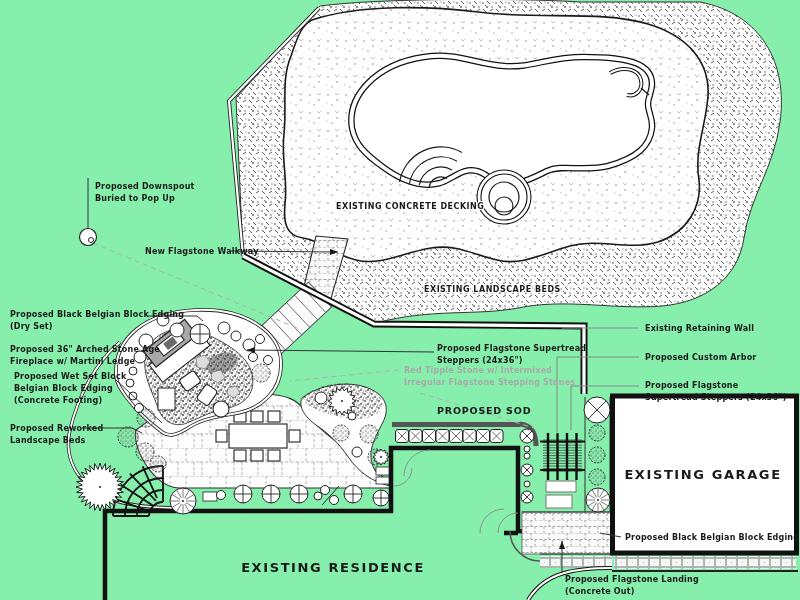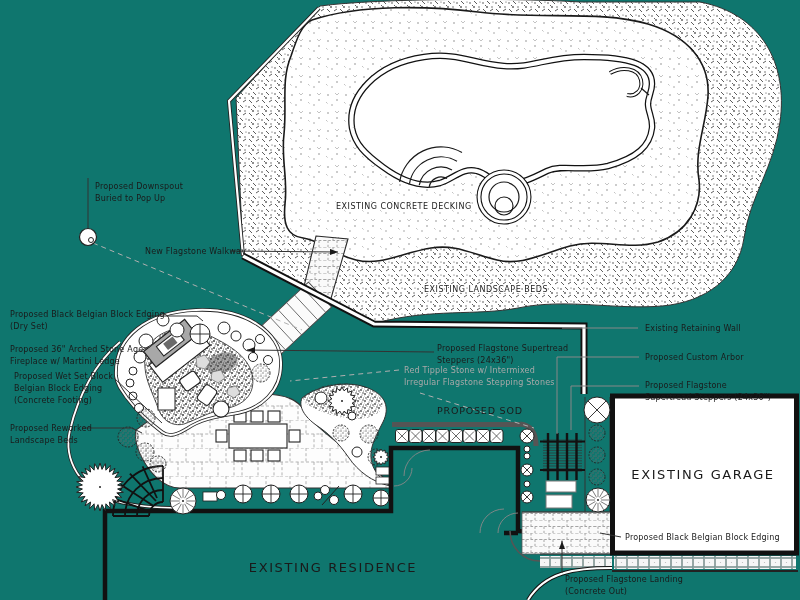--- a/index.html
+++ b/index.html
@@ -1,17 +1,17 @@
 <!DOCTYPE html>
 <html><head>
 <meta charset="utf-8">
 <style>
   html,body{margin:0;padding:0;background:#ffffff;}
-  #stage{position:relative;width:800px;height:600px;background:#0f766e;overflow:hidden;
-         font-family:"DejaVu Sans", sans-serif;}
+  #stage{position:relative;width:800px;height:600px;background:#86efac;overflow:hidden;
+         font-family:"DejaVu Sans", sans-serif;font-weight:bold;}
   svg{display:block;}
   text{font-family:"DejaVu Sans", sans-serif;fill:#1a1a1a;}
   .callout{font-size:8px;letter-spacing:.2px;}
   .callout-gray{font-size:8px;letter-spacing:.2px;fill:#a9a9a9;}
   .area{font-size:8px;letter-spacing:.5px;paint-order:stroke;stroke:#ffffff;stroke-width:2.2px;}
   .big{font-size:13px;letter-spacing:1.6px;}
   .sod{font-size:9.5px;letter-spacing:.8px;}
 </style>
 </head>
 <body>

